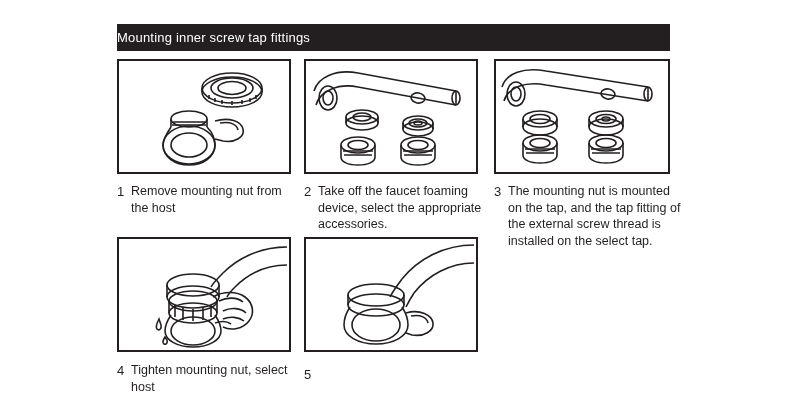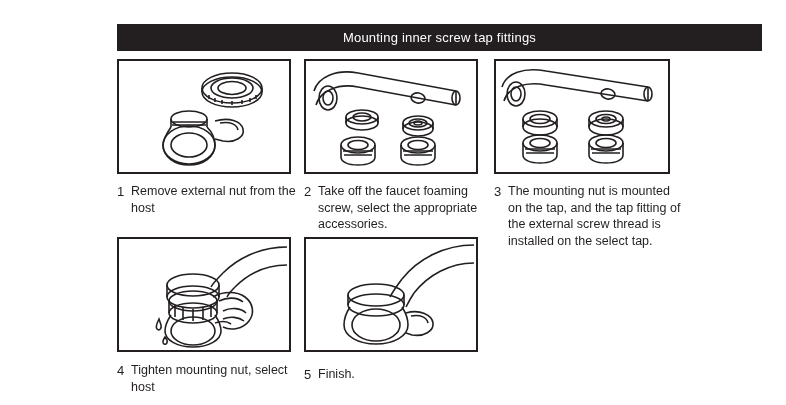--- a/index.html
+++ b/index.html
@@ -18,27 +18,27 @@
     position: relative;
     width: 786px;
     height: 405px;
     background: #ffffff;
   }
   
   .title-bar {
     position: absolute;
     left: 117px;
     top: 24px;
-    width: 645px;
+    width: 553px;
     height: 27px;
     background: #231f20;
     color: #ffffff;
     display: flex;
     align-items: center;
-    justify-content: center;
+    justify-content: flex-start;
     font-size: 13px;
     letter-spacing: 0.2px;
   }
   
   .panel {
     position: absolute;
     border: 2px solid #231f20;
     background: #ffffff;
     box-sizing: border-box;
     overflow: hidden;
@@ -103,21 +103,21 @@
 
         <path d="M54 61 L86 61 M53 64 L87 64"></path>
 
         <path d="M96 60 C110 56 122 60 124 68 C126 76 116 82 104 80 L96 78"></path>
         <path d="M101 62 C112 60 118 64 119 69"></path>
       </g>
     </svg>
   </div>
   <div class="caption c1">
     <span class="num">1</span>
-    <span class="txt">Remove external nut from the host</span>
+    <span class="txt">Remove mounting nut from the host</span>
   </div>
 
   <div class="panel p2">
     <svg width="170" height="111" viewBox="0 0 170 111">
       <g fill="none" stroke="#231f20" stroke-width="1.6">
 
         <path d="M8 30 C12 16 30 8 52 12 L150 30"></path>
         <path d="M10 44 C14 30 32 22 52 26 L150 44"></path>
         <path d="M150 30 L150 44"></path>
         <ellipse cx="150" cy="37" rx="4" ry="7"></ellipse>
@@ -147,21 +147,21 @@
         <ellipse cx="112" cy="84" rx="17" ry="8"></ellipse>
         <ellipse cx="112" cy="84" rx="10" ry="4.5"></ellipse>
         <path d="M95 84 L95 96 M129 84 L129 96"></path>
         <path d="M95 96 C95 101 102 104 112 104 C122 104 129 101 129 96"></path>
         <path d="M97 90 L127 90 M98 94 L126 94"></path>
       </g>
     </svg>
   </div>
   <div class="caption c2">
     <span class="num">2</span>
-    <span class="txt">Take off the faucet foaming screw, select the appropriate accessories.</span>
+    <span class="txt">Take off the faucet foaming device, select the appropriate accessories.</span>
   </div>
 
   <div class="panel p3">
     <svg width="172" height="111" viewBox="0 0 172 111">
       <g fill="none" stroke="#231f20" stroke-width="1.6">
 
         <path d="M6 26 C10 12 28 6 50 10 L152 26"></path>
         <path d="M8 40 C12 26 30 20 50 24 L152 40"></path>
         <path d="M152 26 L152 40"></path>
         <ellipse cx="152" cy="33" rx="4" ry="7"></ellipse>
@@ -252,16 +252,15 @@
         <path d="M44 68 C40 74 38 82 38 86 C38 97 52 105 70 105 C88 105 102 97 102 86 C102 82 100 74 96 68"></path>
         <ellipse cx="70" cy="86" rx="24" ry="16"></ellipse>
 
         <path d="M100 74 C114 70 126 76 127 84 C128 92 118 98 106 96 L100 94"></path>
         <path d="M105 77 C115 75 121 79 122 84"></path>
       </g>
     </svg>
   </div>
   <div class="caption c5">
     <span class="num">5</span>
-    <span class="txt">Finish.</span>
   </div>
 
 </div>
 
 </body></html>

